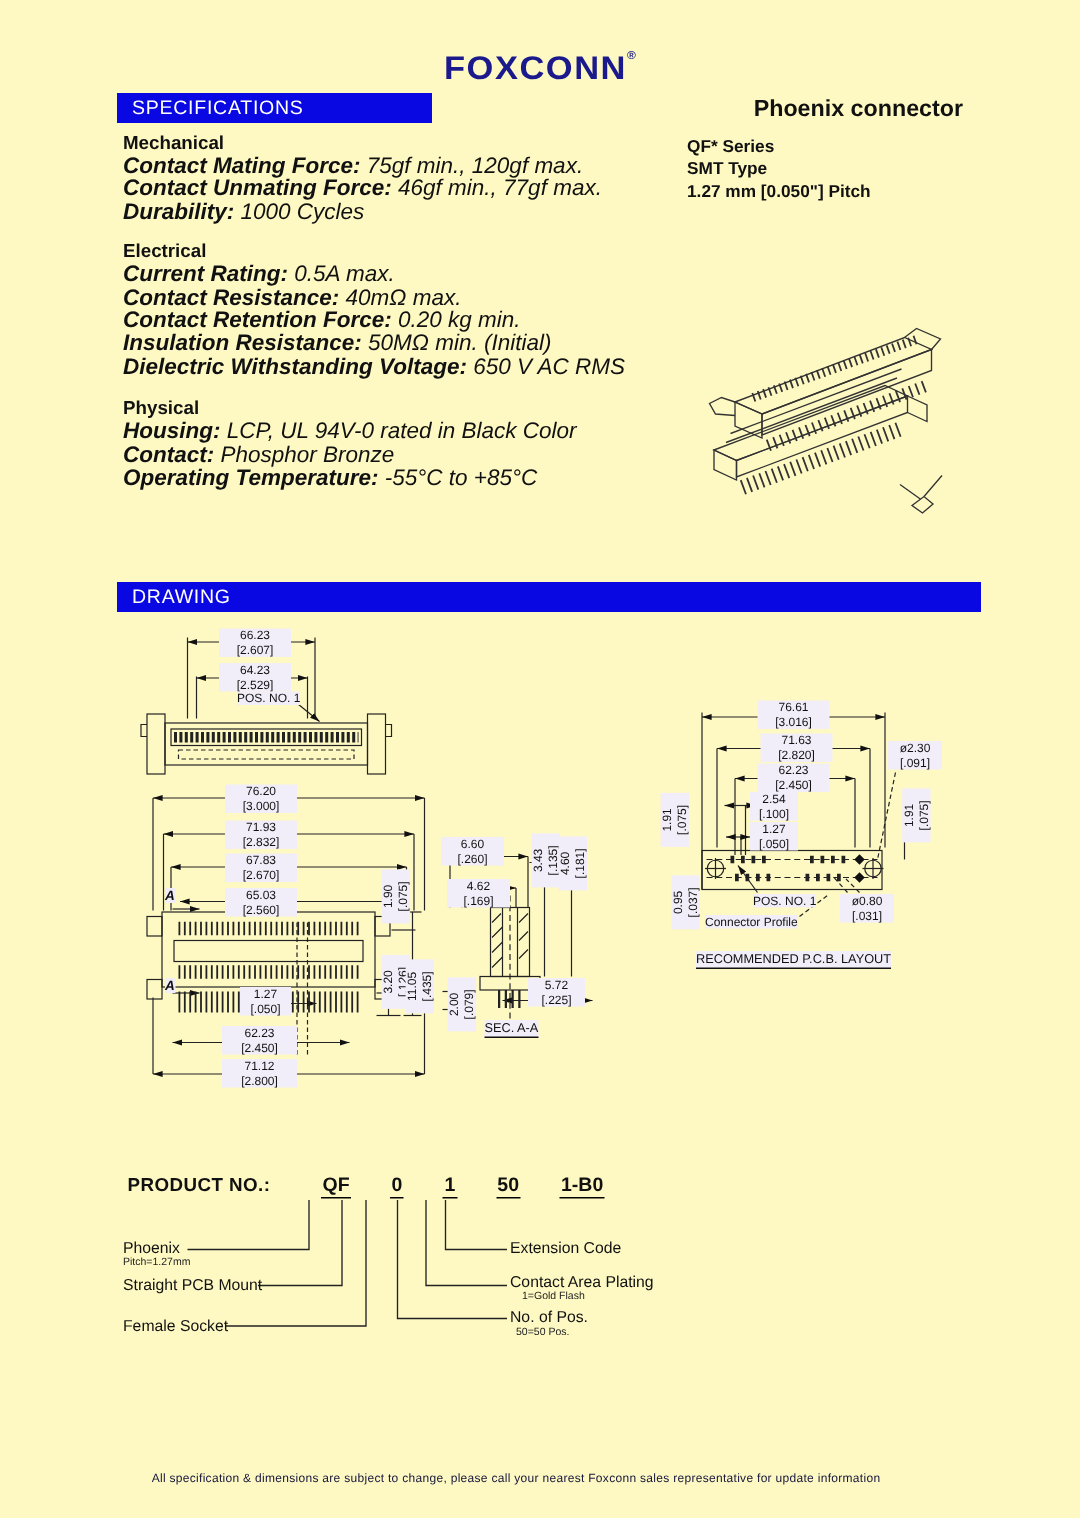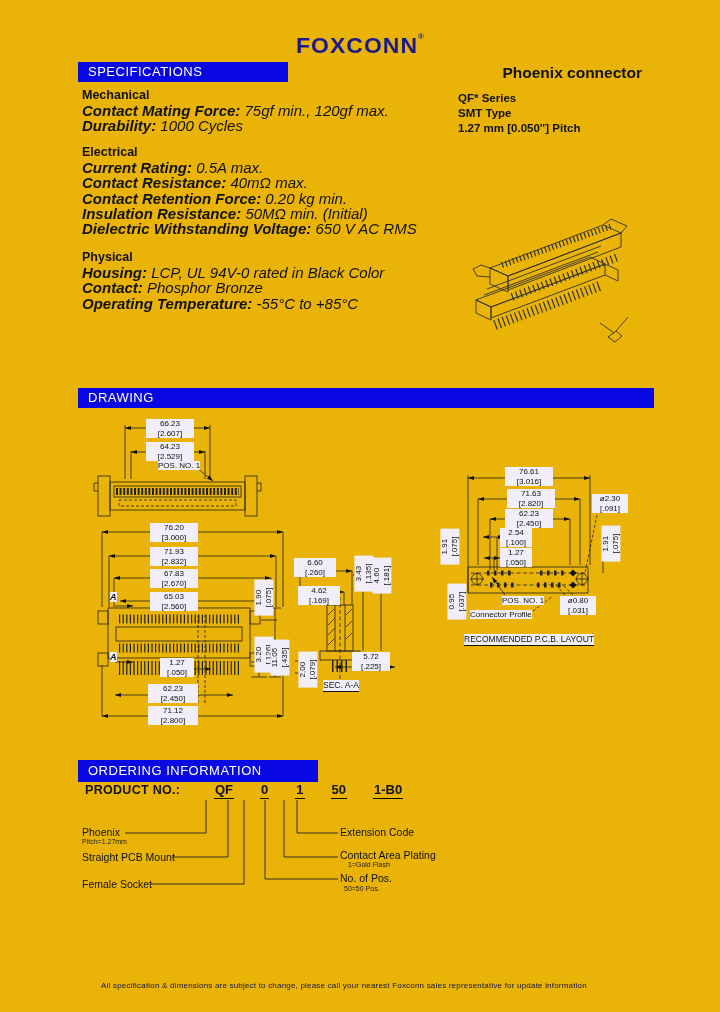--- a/index.html
+++ b/index.html
@@ -1,16 +1,16 @@
 <!DOCTYPE html>
 <html><head>
 <meta charset="utf-8">
 <style>
   html,body{margin:0;padding:0;background:#f2eef9;}
-  .page{position:relative;width:720px;height:1012px;background:#eab308;
+  .page{position:relative;width:720px;height:1012px;background:#fef9c3;
         font-family:"Liberation Sans",sans-serif;color:#111;overflow:hidden;}
   
   .logo{position:absolute;left:296px;top:32px;font-size:23px;font-weight:bold;
         color:#1b1a8c;letter-spacing:1px;transform:scaleY(.95);white-space:nowrap;}
   .logo sup{font-size:8px;vertical-align:14px;letter-spacing:0;}
   .bar{position:absolute;background:#0a08e2;color:#fff;font-size:13px;
        padding-left:10px;letter-spacing:.5px;font-weight:normal;}
   .bar-spec{left:78px;top:62px;width:200px;height:20px;line-height:20px;}
   .bar-draw{left:78px;top:388px;width:566px;height:20px;line-height:20px;}
   .bar-ord{left:78px;top:760px;width:230px;height:22px;line-height:22px;}
@@ -54,20 +54,21 @@
   <div class="pc-title">Phoenix connector</div>
   <div class="series-line" style="top:92px;">QF* Series</div>
   <div class="series-line" style="top:107px;">SMT Type</div>
   <div class="series-line" style="top:122px;">1.27 mm [0.050"] Pitch</div>
 
   <div class="spec-col">
     <div class="spec-head">Mechanical</div>
     <div>
 
     <div class="spec-line"><b class="spec-label">Contact Mating Force:</b> <span>75gf min., 120gf max.</span></div>
+        <div class="spec-line"><b class="spec-label">Contact Unmating Force:</b> <span>46gf min., 77gf max.</span></div>
         <div class="spec-line"><b class="spec-label">Durability:</b> <span>1000 Cycles</span></div>
       </div>
     <div class="spec-head mt1">Electrical</div>
     <div>
 
     <div class="spec-line"><b class="spec-label">Current Rating:</b> <span>0.5A max.</span></div>
         <div class="spec-line"><b class="spec-label">Contact Resistance:</b> <span>40mΩ max.</span></div>
         <div class="spec-line"><b class="spec-label">Contact Retention Force:</b> <span>0.20 kg min.</span></div>
         <div class="spec-line"><b class="spec-label">Insulation Resistance:</b> <span>50MΩ min. (Initial)</span></div>
         <div class="spec-line"><b class="spec-label">Dielectric Withstanding Voltage:</b> <span>650 V AC RMS</span></div>
@@ -300,21 +301,20 @@
   <div class="dim rot" style="left:432px;top:537px;width:34px;">1.91
 [.075]</div>
   <div class="dim rot" style="left:439px;top:592px;width:34px;">0.95
 [.037]</div>
   <div class="dim rot" style="left:593px;top:534px;width:34px;">1.91
 [.075]</div>
   <div class="lbl" style="left:502px;top:596px;">POS. NO. 1</div>
   <div class="lbl" style="left:470px;top:610px;">Connector Profile</div>
   <div class="cap" style="left:464px;top:634px;">RECOMMENDED P.C.B. LAYOUT</div>
 
-  <div class="bar bar-ord">ORDERING  INFORMATION</div>
   <div class="prodno">PRODUCT NO.:</div>
   <div class="segs">
 
   <span>QF</span>
       <span>0</span>
       <span>1</span>
       <span>50</span>
       <span>1-B0</span>
     </div>
 

